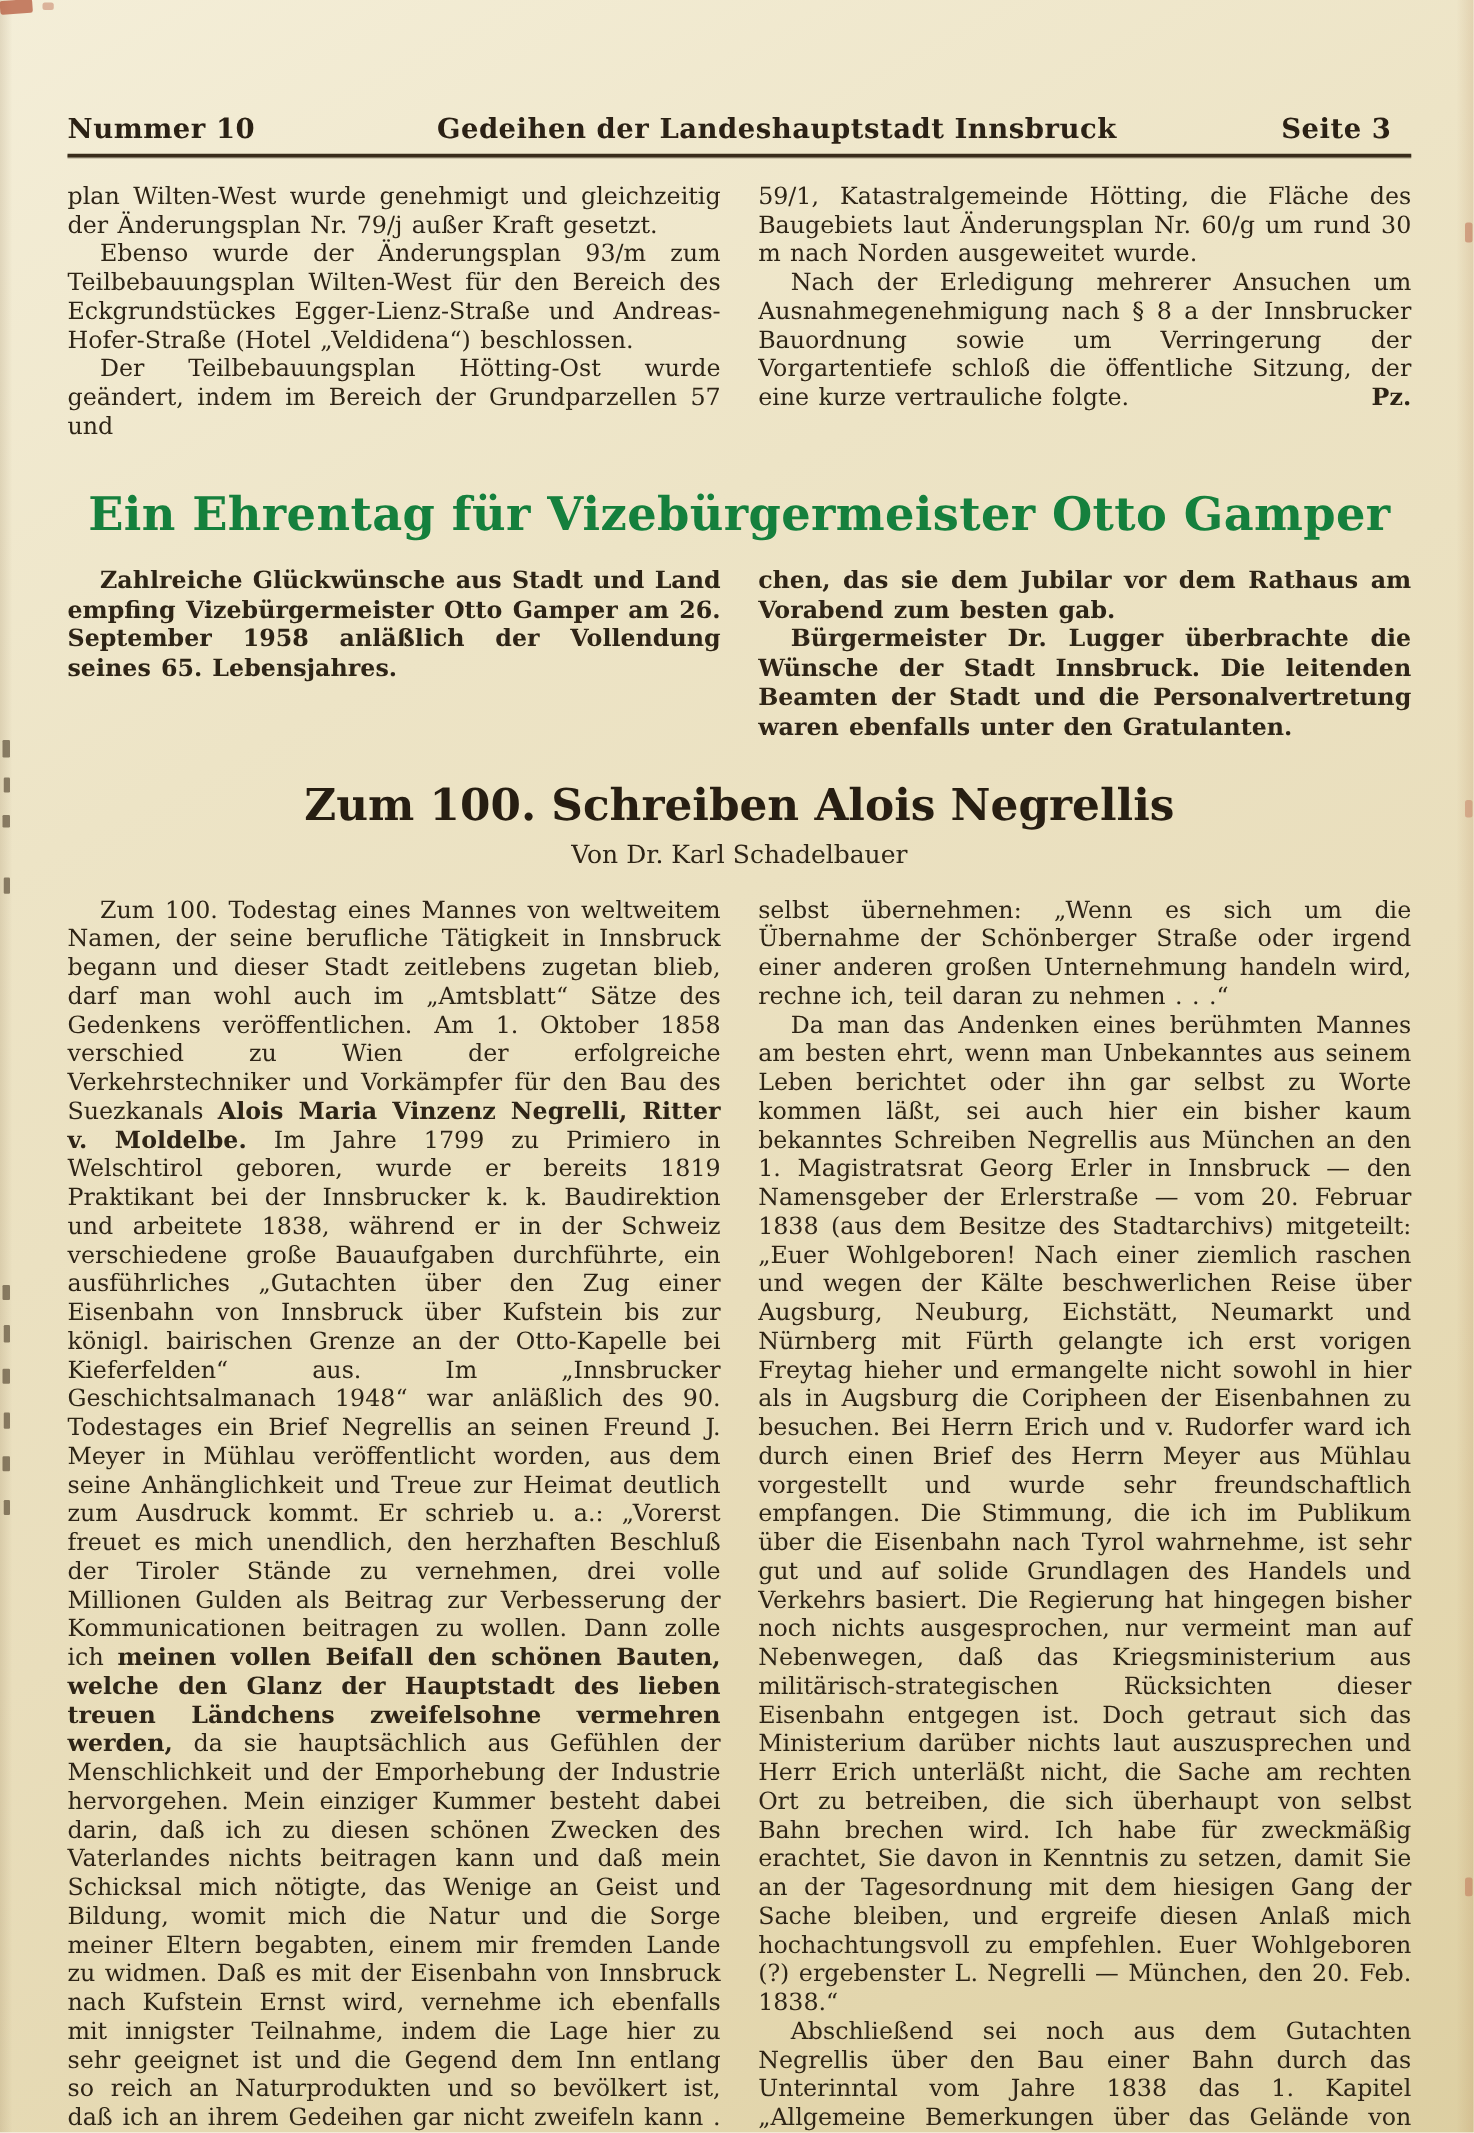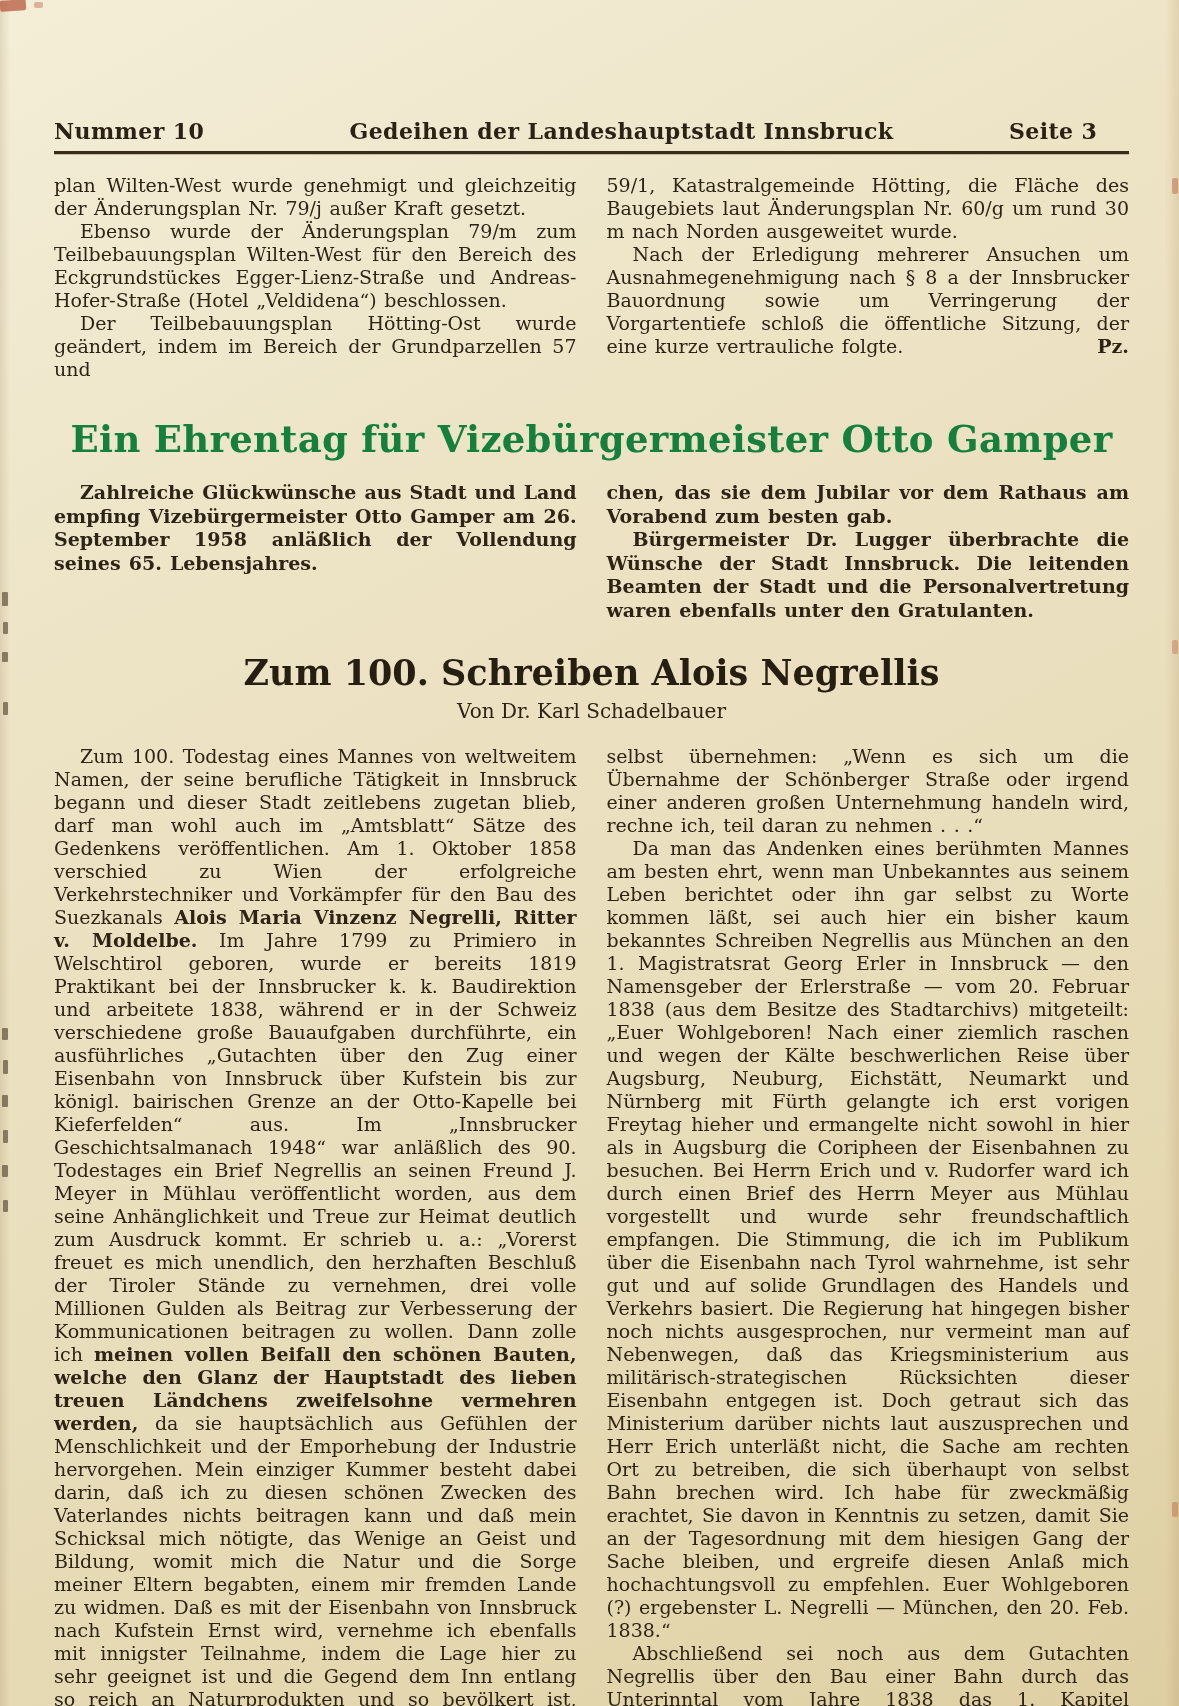--- a/index.html
+++ b/index.html
@@ -5,22 +5,22 @@
   html,body{margin:0;padding:0;}
   body{
     width:1179px;height:1706px;position:relative;overflow:hidden;
     background:linear-gradient(152deg,#f4eed8 0%,#ede4c6 30%,#e9debc 58%,#e3d6ad 85%,#ddcfa2 100%);
     font-family:"DejaVu Serif","Liberation Serif",serif;
     color:#2d2317;
   }
   .page{position:absolute;inset:0;padding:74px 50px 0 54px;box-sizing:border-box;}
   .masthead{display:flex;justify-content:space-between;align-items:baseline;
     font-weight:bold;font-size:22px;letter-spacing:.4px;color:#2b2115;}
-  .masthead .issue{min-width:180px;margin-top:44px;}
-  .masthead .pageno{min-width:120px;text-align:left;}
+  .masthead .issue{min-width:180px;}
+  .masthead .pageno{min-width:120px;text-align:center;margin-top:16px;}
   .masthead .title{flex:1;text-align:center;}
   .rule{height:3px;background:#392c1b;margin-top:7px;box-shadow:0 1px 0 rgba(57,44,27,.25);}
   .cols{display:flex;gap:30px;margin-top:20px;}
   .col{flex:1;min-width:0;text-align:justify;font-size:19px;line-height:23px;
     word-spacing:1.5px;color:#2e2416;}
   p{margin:0;}
   .ind{text-indent:26px;}
   .h1{ text-align:center;font-size:37px;font-weight:bold;margin:36px 0 0;color:#15803d;
     letter-spacing:.3px;}
   .h2{ text-align:center;font-size:35px;font-weight:bold;margin:30px 0 2px;color:#271e12;}
@@ -64,21 +64,21 @@
   <div class="masthead">
     <span class="issue">Nummer 10</span>
     <span class="title">Gedeihen der Landeshauptstadt Innsbruck</span>
     <span class="pageno">Seite 3</span>
   </div>
   <div class="rule"></div>
 
   <div class="cols">
     <div class="col">
       <p>plan Wilten-West wurde genehmigt und gleichzeitig der Änderungsplan Nr. 79/j außer Kraft gesetzt.</p>
-      <p class="ind">Ebenso wurde der Änderungsplan 79/m zum Teilbebauungsplan Wilten-West für den Bereich des Eckgrundstückes Egger-Lienz-Straße und Andreas-Hofer-Straße (Hotel „Veldidena“) beschlossen.</p>
+      <p class="ind">Ebenso wurde der Änderungsplan 93/m zum Teilbebauungsplan Wilten-West für den Bereich des Eckgrundstückes Egger-Lienz-Straße und Andreas-Hofer-Straße (Hotel „Veldidena“) beschlossen.</p>
       <p class="ind">Der Teilbebauungsplan Hötting-Ost wurde geändert, indem im Bereich der Grundparzellen 57 und</p>
     </div>
     <div class="col">
       <p>59/1, Katastralgemeinde Hötting, die Fläche des Baugebiets laut Änderungsplan Nr. 60/g um rund 30 m nach Norden ausgeweitet wurde.</p>
       <p class="ind"><span>Nach der Erledigung mehrerer Ansuchen um Ausnahmegenehmigung nach § 8 a der Innsbrucker Bauordnung sowie um Verringerung der Vorgartentiefe schloß die öffentliche Sitzung, der eine kurze vertrauliche folgte.</span> <span class="sig">Pz.</span></p>
     </div>
   </div>
 
   <h1 class="h1">Ein Ehrentag für Vizebürgermeister Otto Gamper</h1>
 

